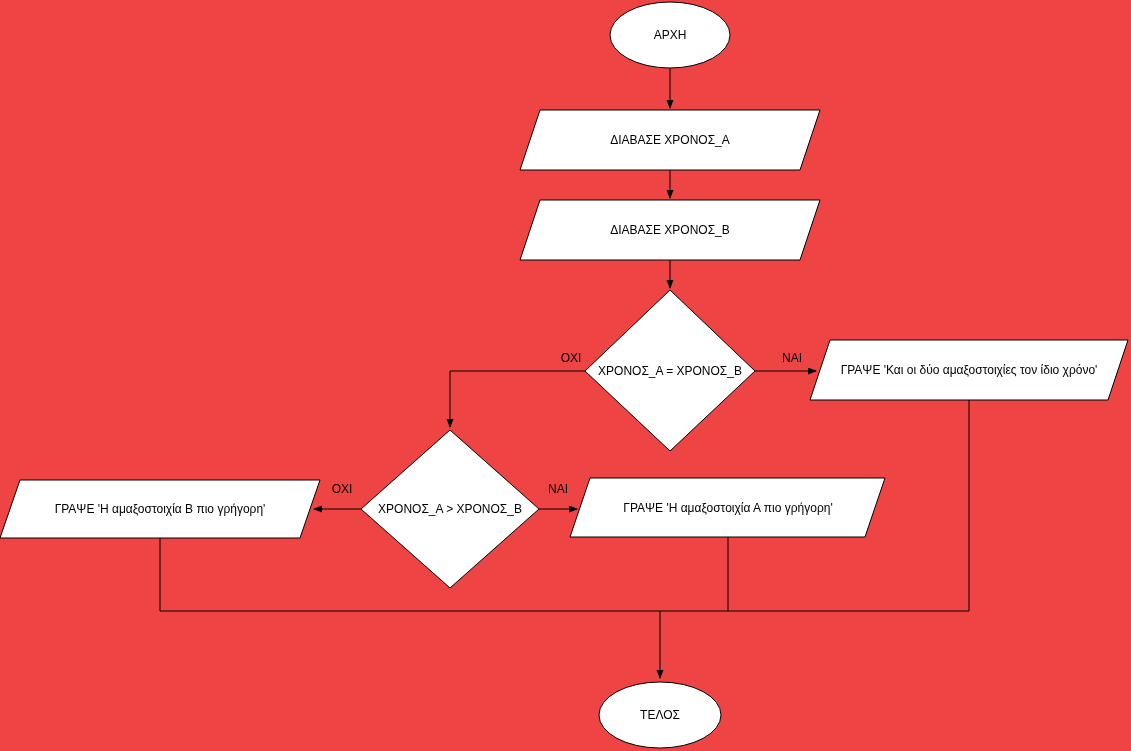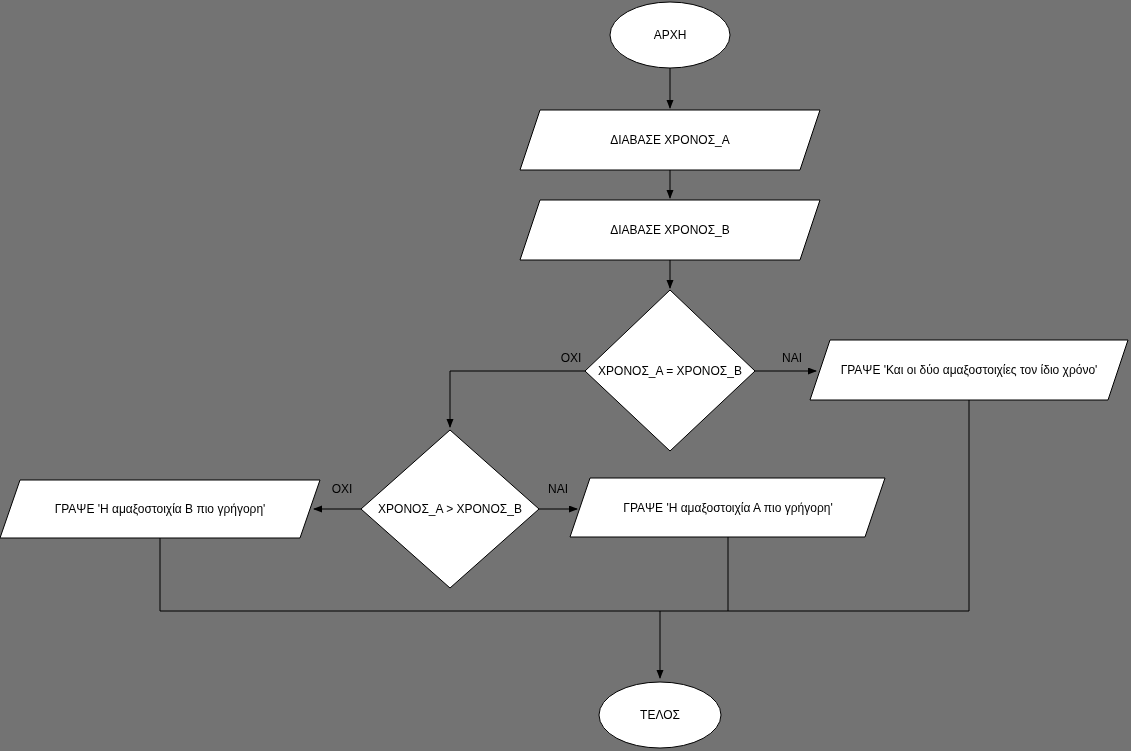--- a/index.html
+++ b/index.html
@@ -4,21 +4,21 @@
 <style>
   html, body {
     margin: 0;
     padding: 0;
     background: #ffffff;
   }
   .canvas {
     position: relative;
     width: 1131px;
     height: 751px;
-    background: #737373;
+    background: #ef4444;
     overflow: hidden;
   }
   svg { display: block; }
   .shape {
     fill: #ffffff;
     stroke: #000000;
     stroke-width: 1;
   }
   .edge {
     fill: none;

